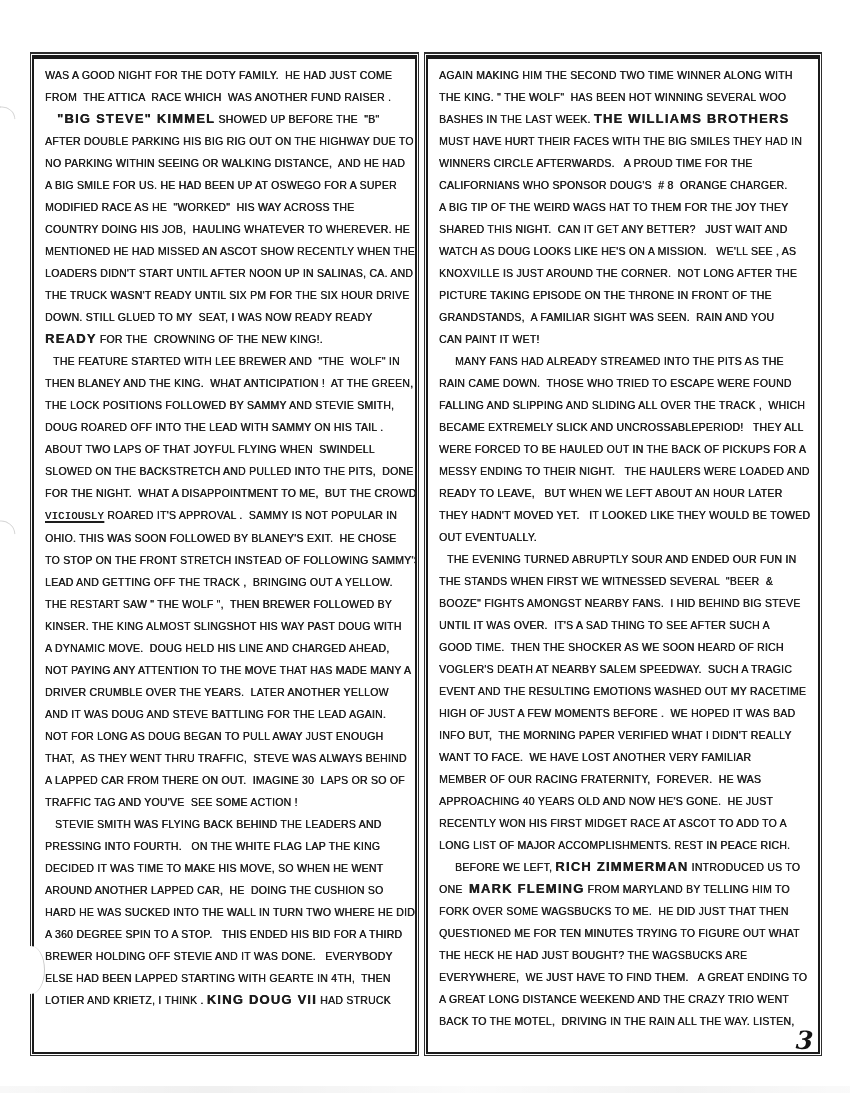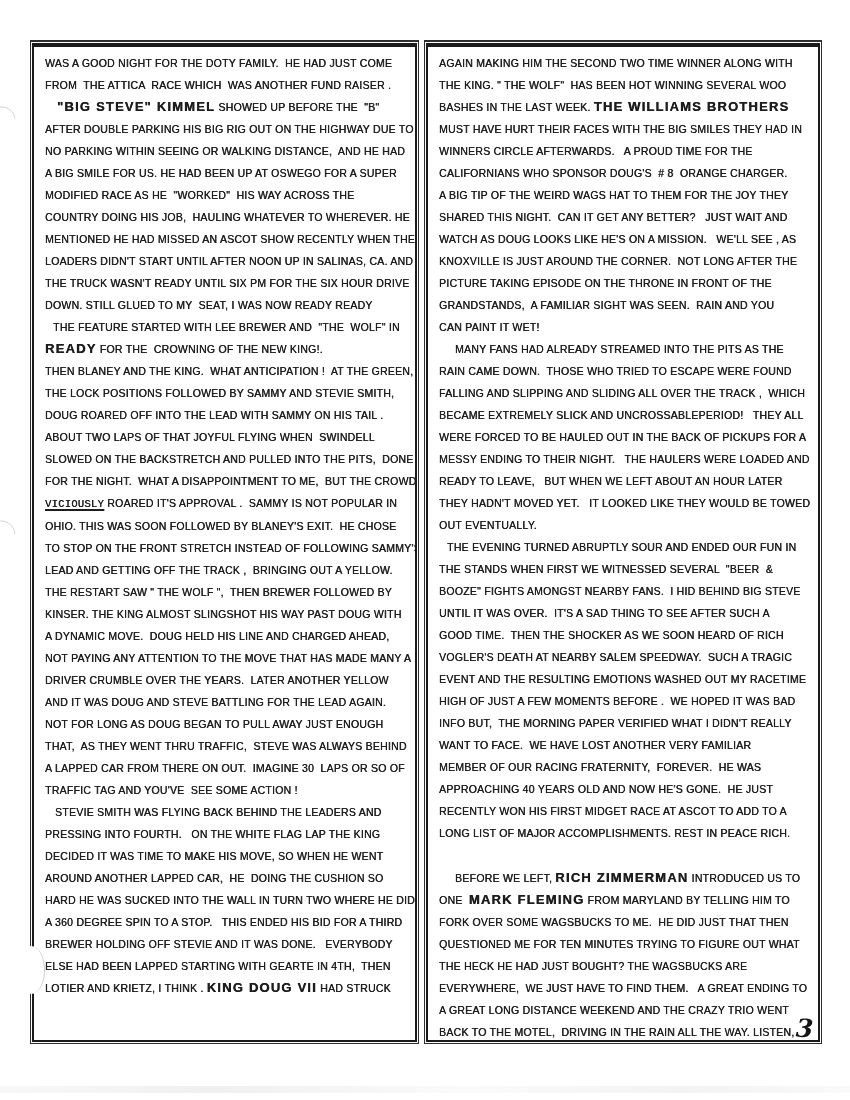--- a/index.html
+++ b/index.html
@@ -5,21 +5,21 @@
   html,body{margin:0;padding:0;}
   body{
     width:850px;height:1100px;
     background:#ffffff;
     position:relative;
     overflow:hidden;
     font-family:"Liberation Sans",sans-serif;
   }
   
   .frame{
-    position:absolute;top:40px;height:1004px;
+    position:absolute;top:52px;height:1004px;
     border:1px solid #2e2e2e;border-top-width:2px;
     background:#fff;box-sizing:border-box;
   }
   .frame-inner{
     position:absolute;inset:1px;
     border:2px solid #1b1b1b;border-top-width:4px;
     box-sizing:border-box;
     overflow:hidden;
   }
   #left-frame{left:30px;width:389px;}
@@ -73,22 +73,22 @@
         <div class="tl" style="text-indent: 12px;"><span class="bd">"BIG STEVE" KIMMEL</span><span> SHOWED UP BEFORE THE  "B"</span></div>
         <div class="tl"><span>AFTER DOUBLE PARKING HIS BIG RIG OUT ON THE HIGHWAY DUE TO</span></div>
         <div class="tl"><span>NO PARKING WITHIN SEEING OR WALKING DISTANCE,  AND HE HAD</span></div>
         <div class="tl"><span>A BIG SMILE FOR US. HE HAD BEEN UP AT OSWEGO FOR A SUPER</span></div>
         <div class="tl"><span>MODIFIED RACE AS HE  "WORKED"  HIS WAY ACROSS THE</span></div>
         <div class="tl"><span>COUNTRY DOING HIS JOB,  HAULING WHATEVER TO WHEREVER. HE</span></div>
         <div class="tl"><span>MENTIONED HE HAD MISSED AN ASCOT SHOW RECENTLY WHEN THE</span></div>
         <div class="tl"><span>LOADERS DIDN'T START UNTIL AFTER NOON UP IN SALINAS, CA. AND</span></div>
         <div class="tl"><span>THE TRUCK WASN'T READY UNTIL SIX PM FOR THE SIX HOUR DRIVE</span></div>
         <div class="tl"><span>DOWN. STILL GLUED TO MY  SEAT, I WAS NOW READY READY</span></div>
+        <div class="tl"><span class="bd">READY</span><span> FOR THE  CROWNING OF THE NEW KING!.</span></div>
         <div class="tl" style="text-indent: 8px;"><span>THE FEATURE STARTED WITH LEE BREWER AND  "THE  WOLF" IN</span></div>
-        <div class="tl"><span class="bd">READY</span><span> FOR THE  CROWNING OF THE NEW KING!.</span></div>
         <div class="tl"><span>THEN BLANEY AND THE KING.  WHAT ANTICIPATION !  AT THE GREEN,</span></div>
         <div class="tl"><span>THE LOCK POSITIONS FOLLOWED BY SAMMY AND STEVIE SMITH,</span></div>
         <div class="tl"><span>DOUG ROARED OFF INTO THE LEAD WITH SAMMY ON HIS TAIL .</span></div>
         <div class="tl"><span>ABOUT TWO LAPS OF THAT JOYFUL FLYING WHEN  SWINDELL</span></div>
         <div class="tl"><span>SLOWED ON THE BACKSTRETCH AND PULLED INTO THE PITS,  DONE</span></div>
         <div class="tl"><span>FOR THE NIGHT.  WHAT A DISAPPOINTMENT TO ME,  BUT THE CROWD</span></div>
         <div class="tl"><span class="ul">VICIOUSLY</span><span> ROARED IT'S APPROVAL .  SAMMY IS NOT POPULAR IN</span></div>
         <div class="tl"><span>OHIO. THIS WAS SOON FOLLOWED BY BLANEY'S EXIT.  HE CHOSE</span></div>
         <div class="tl"><span>TO STOP ON THE FRONT STRETCH INSTEAD OF FOLLOWING SAMMY'S</span></div>
         <div class="tl"><span>LEAD AND GETTING OFF THE TRACK ,  BRINGING OUT A YELLOW.</span></div>
@@ -147,21 +147,21 @@
         <div class="tl"><span>GOOD TIME.  THEN THE SHOCKER AS WE SOON HEARD OF RICH</span></div>
         <div class="tl"><span>VOGLER'S DEATH AT NEARBY SALEM SPEEDWAY.  SUCH A TRAGIC</span></div>
         <div class="tl"><span>EVENT AND THE RESULTING EMOTIONS WASHED OUT MY RACETIME</span></div>
         <div class="tl"><span>HIGH OF JUST A FEW MOMENTS BEFORE .  WE HOPED IT WAS BAD</span></div>
         <div class="tl"><span>INFO BUT,  THE MORNING PAPER VERIFIED WHAT I DIDN'T REALLY</span></div>
         <div class="tl"><span>WANT TO FACE.  WE HAVE LOST ANOTHER VERY FAMILIAR</span></div>
         <div class="tl"><span>MEMBER OF OUR RACING FRATERNITY,  FOREVER.  HE WAS</span></div>
         <div class="tl"><span>APPROACHING 40 YEARS OLD AND NOW HE'S GONE.  HE JUST</span></div>
         <div class="tl"><span>RECENTLY WON HIS FIRST MIDGET RACE AT ASCOT TO ADD TO A</span></div>
         <div class="tl"><span>LONG LIST OF MAJOR ACCOMPLISHMENTS. REST IN PEACE RICH.</span></div>
-        <div class="tl" style="text-indent: 16px; margin-top: 23px;"><span>BEFORE WE LEFT, </span><span class="bd">RICH ZIMMERMAN</span><span> INTRODUCED US TO</span></div>
+        <div class="tl" style="text-indent: 16px;"><span>BEFORE WE LEFT, </span><span class="bd">RICH ZIMMERMAN</span><span> INTRODUCED US TO</span></div>
         <div class="tl"><span>ONE  </span><span class="bd">MARK FLEMING</span><span> FROM MARYLAND BY TELLING HIM TO</span></div>
         <div class="tl"><span>FORK OVER SOME WAGSBUCKS TO ME.  HE DID JUST THAT THEN</span></div>
         <div class="tl"><span>QUESTIONED ME FOR TEN MINUTES TRYING TO FIGURE OUT WHAT</span></div>
         <div class="tl"><span>THE HECK HE HAD JUST BOUGHT? THE WAGSBUCKS ARE</span></div>
         <div class="tl"><span>EVERYWHERE,  WE JUST HAVE TO FIND THEM.   A GREAT ENDING TO</span></div>
         <div class="tl"><span>A GREAT LONG DISTANCE WEEKEND AND THE CRAZY TRIO WENT</span></div>
         <div class="tl"><span>BACK TO THE MOTEL,  DRIVING IN THE RAIN ALL THE WAY. LISTEN,</span></div>
       </div>
     <div class="pagenum">3</div>
   </div>

